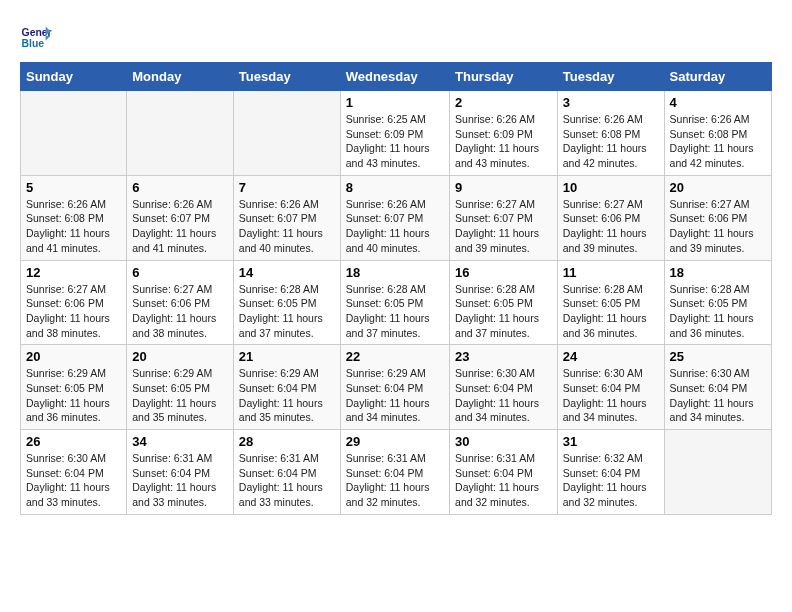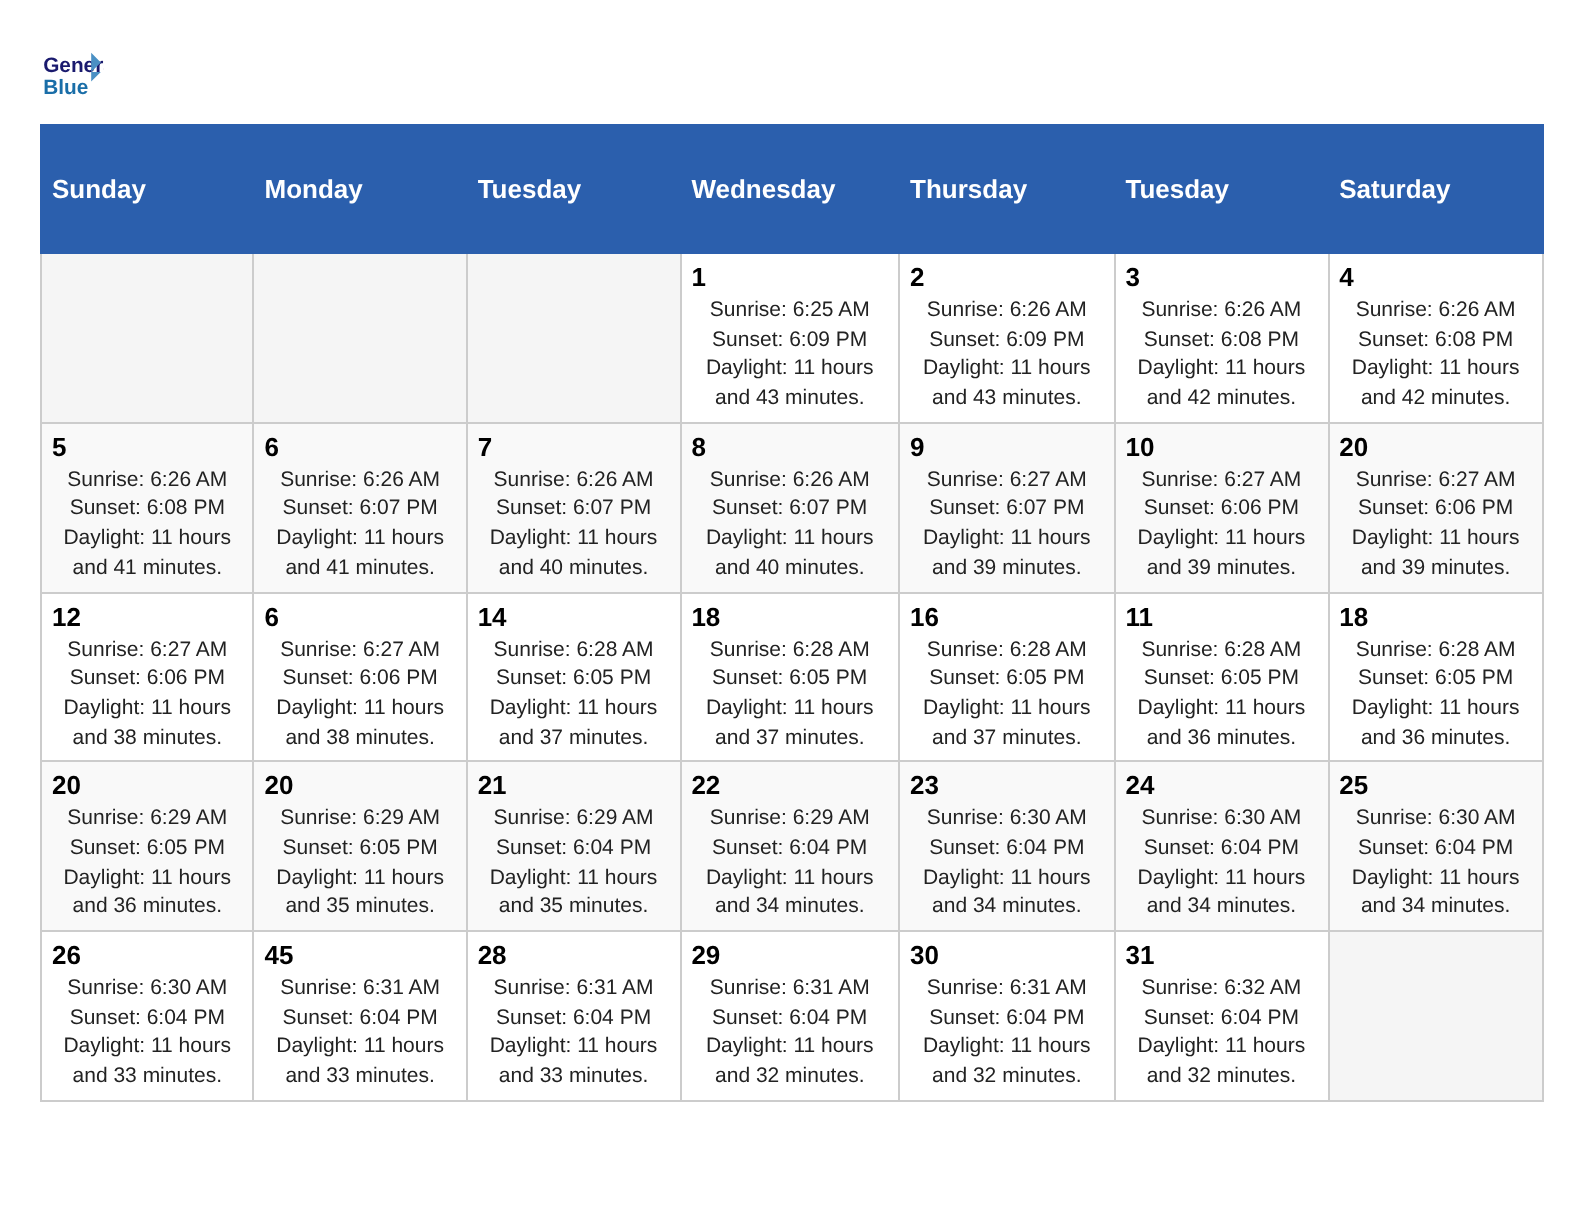--- a/index.html
+++ b/index.html
@@ -49,21 +49,21 @@
     }
     table {
       width: 100%;
       border-collapse: collapse;
       font-size: 11px;
     }
     thead tr th {
       background-color: #2b5fad;
       color: #fff;
       text-align: left;
-      padding: 24px 5px;
+      padding: 6px 5px;
       font-size: 13px;
       border: 1px solid #2b5fad;
     }
     tbody tr td {
       border: 1px solid #ccc;
       vertical-align: top;
       padding: 4px 5px;
       width: 113px;
       min-height: 80px;
       background: #fff;
@@ -72,21 +72,20 @@
     .day-number {
       font-weight: bold;
       font-size: 13px;
       margin-bottom: 2px;
       display: block;
     }
     .day-info {
       font-size: 10.5px;
       color: #222;
       line-height: 1.4;
-      text-align: center;
     }
     .empty-cell { background: #f5f5f5 !important; }
   </style>
 </head>
 <body>
 
 <div class="header">
   <div class="logo">
     <svg class="logo-icon" viewBox="0 0 40 40">
       <rect x="0" y="0" width="40" height="40" fill="white"></rect>
@@ -280,21 +279,21 @@
         </td>
       </tr>
       <tr>
         <td>
           <span class="day-number">26</span>
           <div class="day-info" style="white-space: pre-line;">Sunrise: 6:30 AM
 Sunset: 6:04 PM
 Daylight: 11 hours and 33 minutes.</div>
         </td>
         <td>
-          <span class="day-number">45</span>
+          <span class="day-number">34</span>
           <div class="day-info" style="white-space: pre-line;">Sunrise: 6:31 AM
 Sunset: 6:04 PM
 Daylight: 11 hours and 33 minutes.</div>
         </td>
         <td>
           <span class="day-number">28</span>
           <div class="day-info" style="white-space: pre-line;">Sunrise: 6:31 AM
 Sunset: 6:04 PM
 Daylight: 11 hours and 33 minutes.</div>
         </td>

